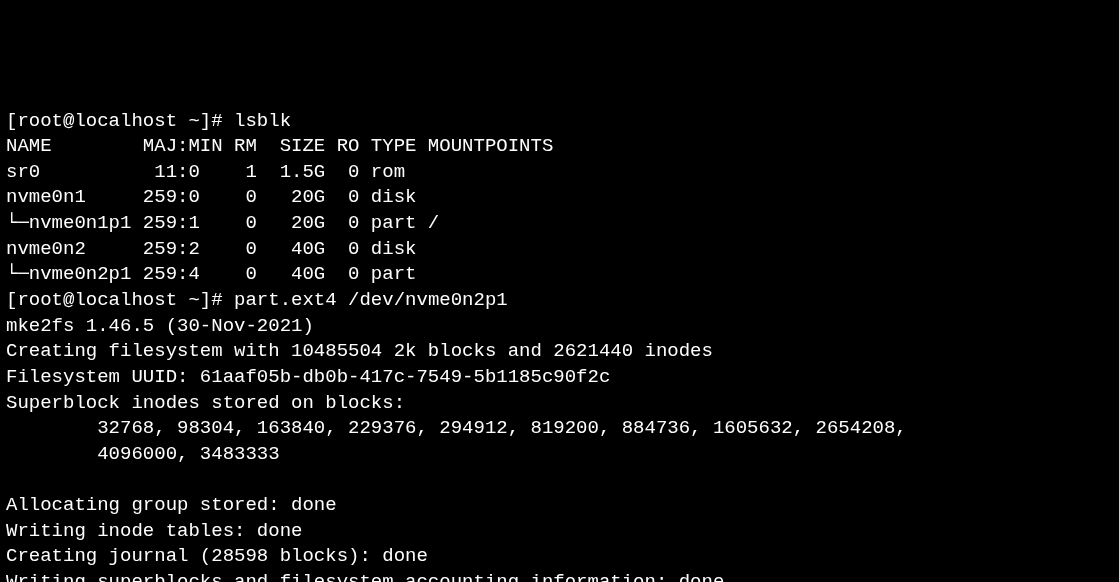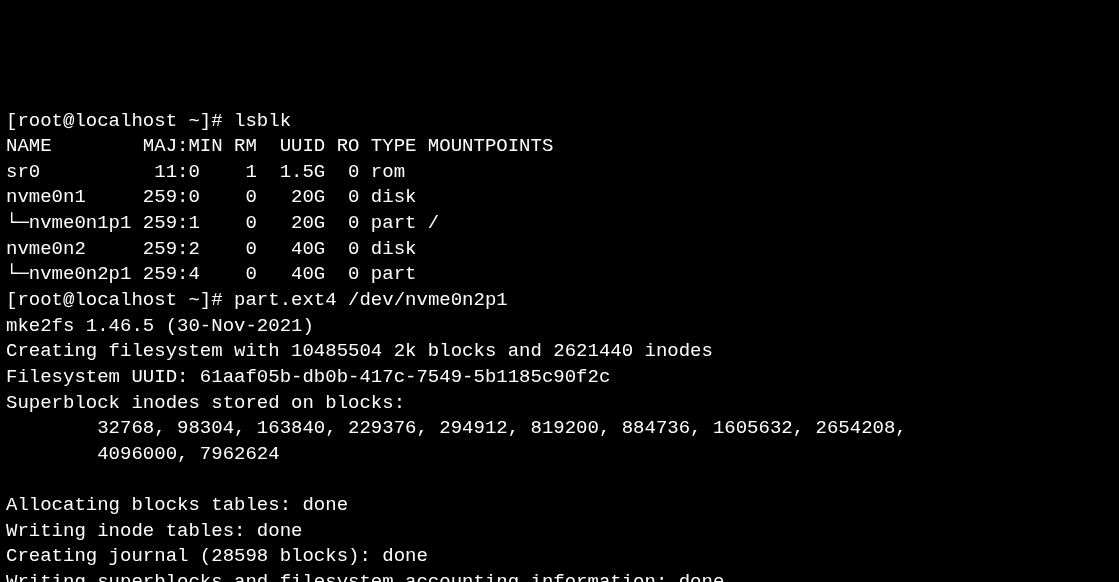--- a/index.html
+++ b/index.html
@@ -19,35 +19,35 @@
       overflow: hidden;
       white-space: pre;
     }
   </style>
 </head>
 <body>
 
 
 
 <div><span>[root@localhost ~]# </span><span>lsblk</span>
-<span>NAME        MAJ:MIN RM  UUID RO TYPE MOUNTPOINTS</span>
+<span>NAME        MAJ:MIN RM  SIZE RO TYPE MOUNTPOINTS</span>
 <span>sr0          11:0    1  1.5G  0 rom</span>
 <span>nvme0n1     259:0    0   20G  0 disk</span>
 <span>└─nvme0n1p1 259:1    0   20G  0 part /</span>
 <span>nvme0n2     259:2    0   40G  0 disk</span>
 <span>└─nvme0n2p1 259:4    0   40G  0 part</span>
 <span>[root@localhost ~]# </span><span>part.ext4 /dev/nvme0n2p1</span>
 <span>mke2fs 1.46.5 (30-Nov-2021)</span>
 <span>Creating filesystem with 10485504 2k blocks and 2621440 inodes</span>
 <span>Filesystem UUID: 61aaf05b-db0b-417c-7549-5b1185c90f2c</span>
 <span>Superblock inodes stored on blocks:</span>
 <span>        32768, 98304, 163840, 229376, 294912, 819200, 884736, 1605632, 2654208,</span>
-<span>        4096000, 7962624</span>
+<span>        4096000, 3483333</span>
 <span></span>
-<span>Allocating blocks tables: done</span>
+<span>Allocating group stored: done</span>
 <span>Writing inode tables: done</span>
 <span>Creating journal (28598 blocks): done</span>
 <span>Writing superblocks and filesystem accounting information: done</span>
 <span></span>
 </div>
 
 
 
 
 </body></html>

